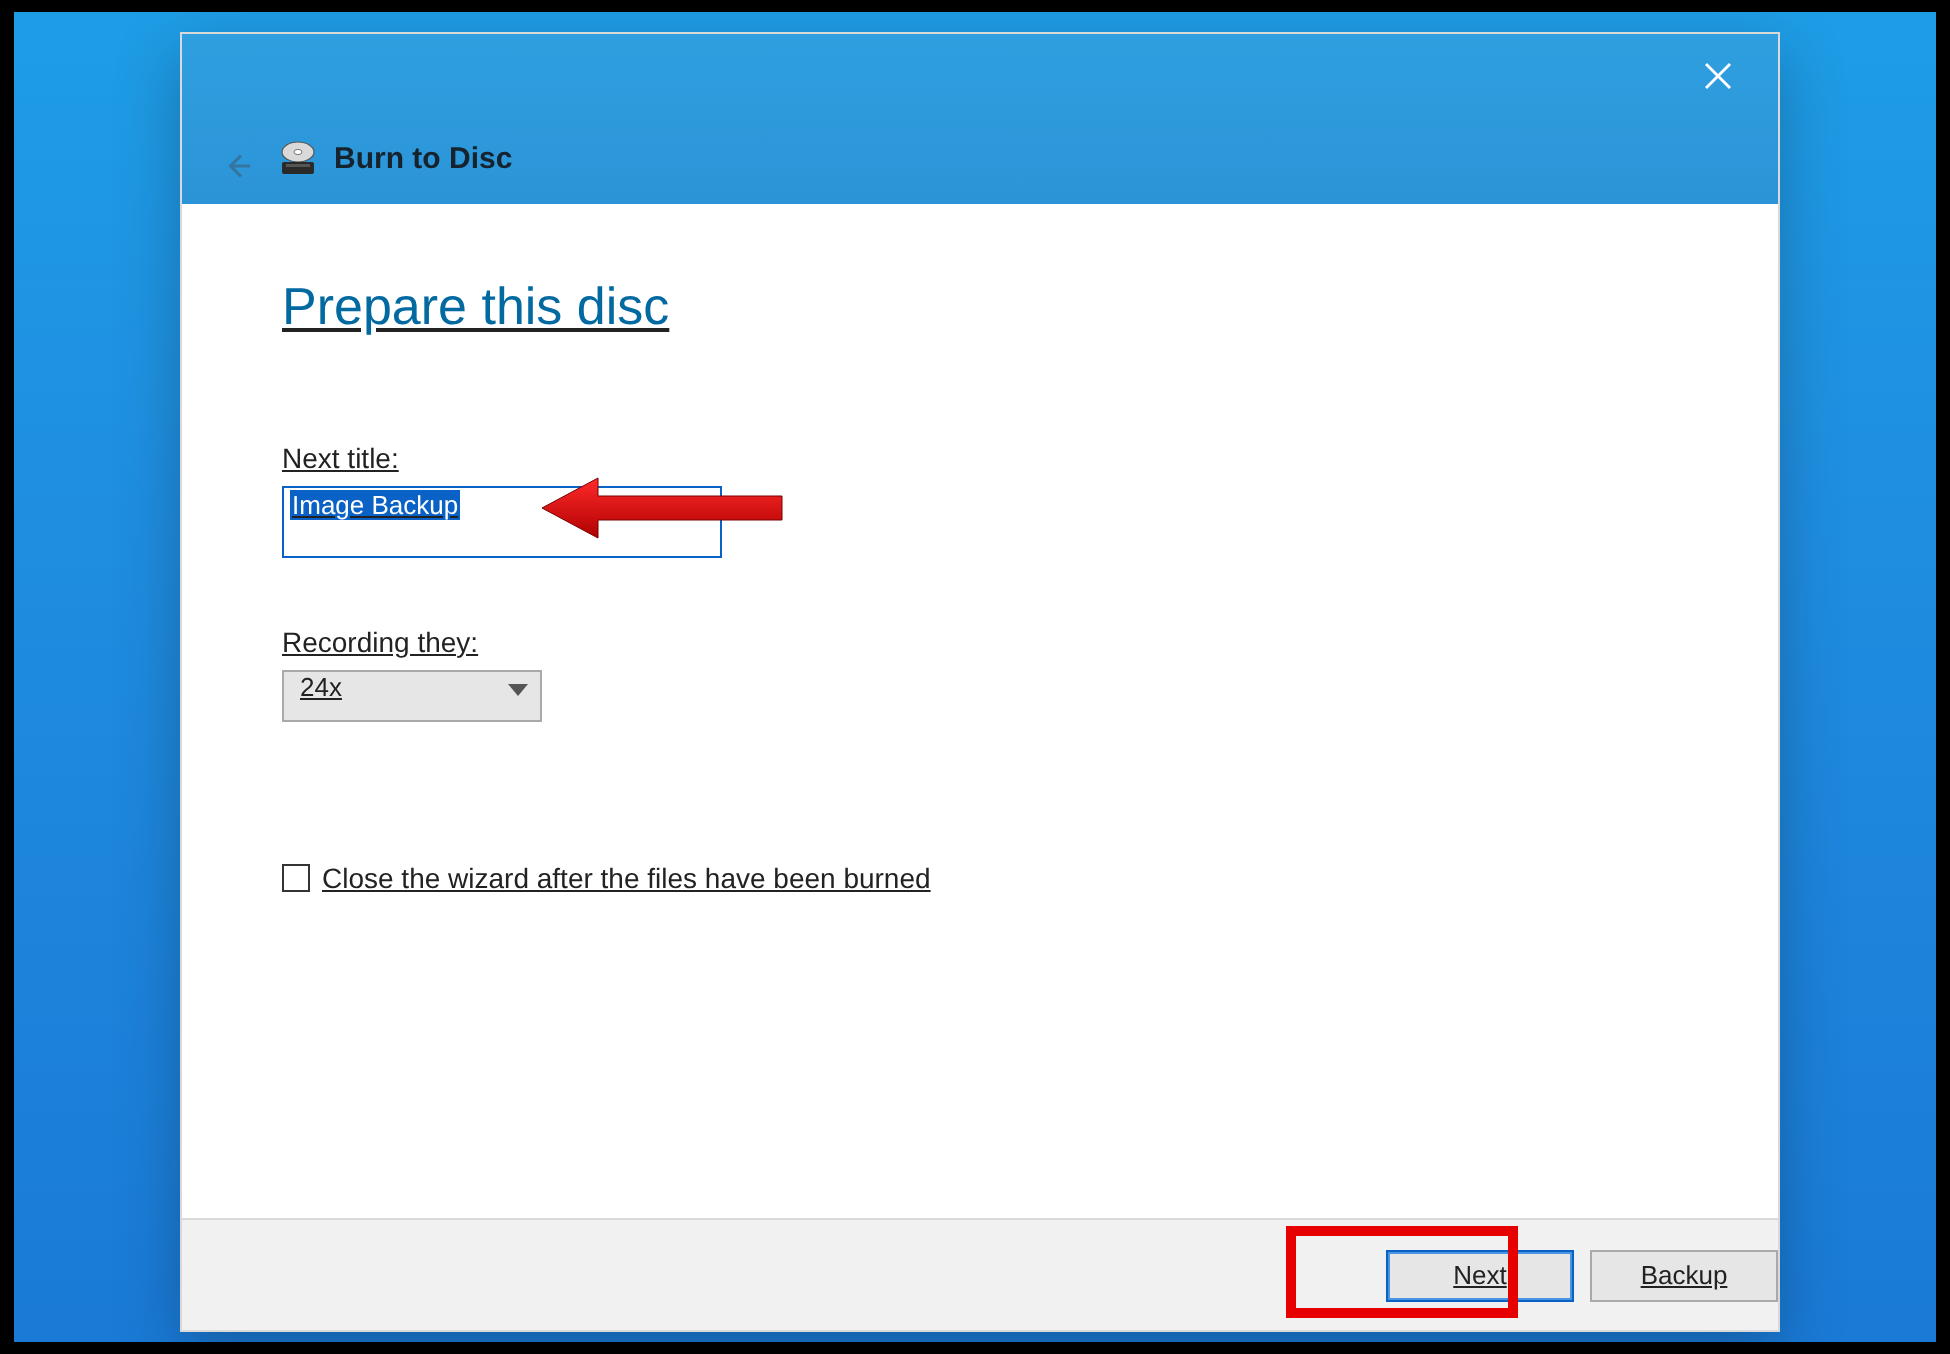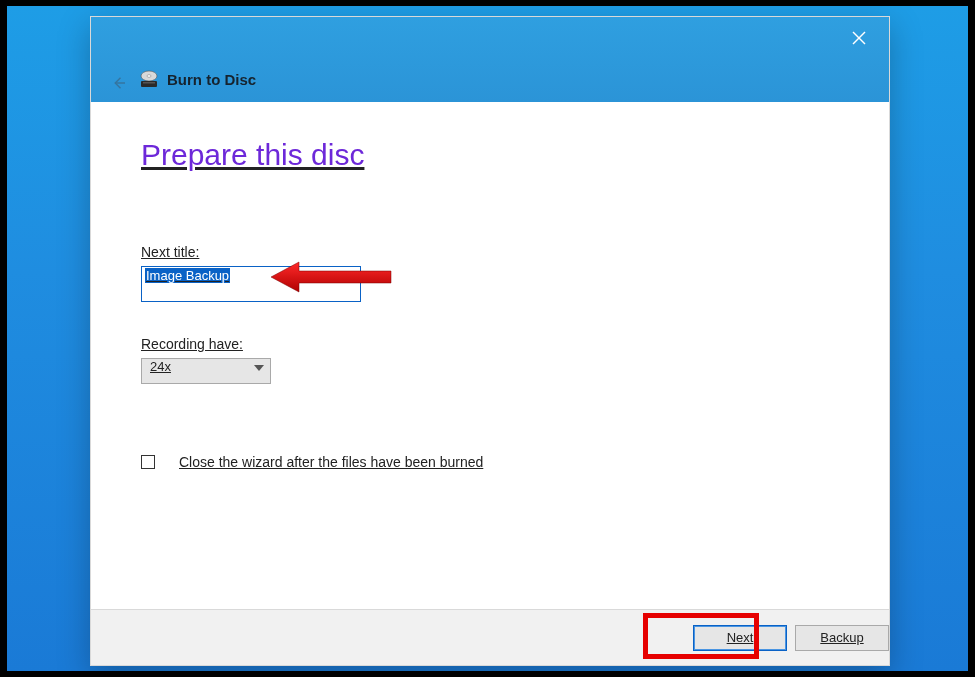--- a/index.html
+++ b/index.html
@@ -57,24 +57,24 @@
   .disc-icon {
     width: 20px; height: 20px; position: relative;
   }
   .content {
     flex: 1;
     padding: 36px 50px 0 50px;
     position: relative;
     background: #fff;
   }
   .heading {
-    color: #6d28d9;
-    font-size: 30px;
+    color: #0369a1;
+    font-size: 26px;
     font-weight: 400;
-    margin-bottom: 72px;
+    margin-bottom: 52px;
   }
   .field-label {
     font-size: 14px;
     margin-bottom: 6px;
   }
   .text-input {
     width: 220px;
     height: 36px;
     border: 1px solid #0a62c6;
     outline: none;
@@ -104,21 +104,21 @@
     margin-bottom: 70px;
   }
   .combo .chev { color: #555; }
   .info-text {
     font-size: 14px;
     line-height: 1.35;
     max-width: 640px;
     margin-bottom: 34px;
   }
   .check-row {
-    display: flex; align-items: center; gap: 24px;
+    display: flex; align-items: center; gap: 6px;
     font-size: 14px;
   }
   .checkbox {
     width: 14px; height: 14px;
     border: 1px solid #333;
     background: #fff;
   }
   .footer {
     height: 56px;
     border-top: 1px solid #d9d9d9;
@@ -188,21 +188,21 @@
           <defs>
             <linearGradient id="ag" x1="0" y1="0" x2="0" y2="1">
               <stop offset="0" stop-color="#ff2a2a"></stop>
               <stop offset="1" stop-color="#b00000"></stop>
             </linearGradient>
           </defs>
           <polygon points="0,17 28,2 28,11 120,11 120,23 28,23 28,32" fill="url(#ag)" stroke="#7a0000" stroke-width="0.5"></polygon>
         </svg>
       </div>
 
-      <div class="field-label">Recording have:</div>
+      <div class="field-label">Recording they:</div>
       <div class="combo">
         <span>24x</span>
         <span class="chev">
           <svg width="10" height="6" viewBox="0 0 10 6">
               <path d="M0 0l5 6 5-6z" fill="#555"></path>
             </svg>
         </span>
       </div>
 
 

